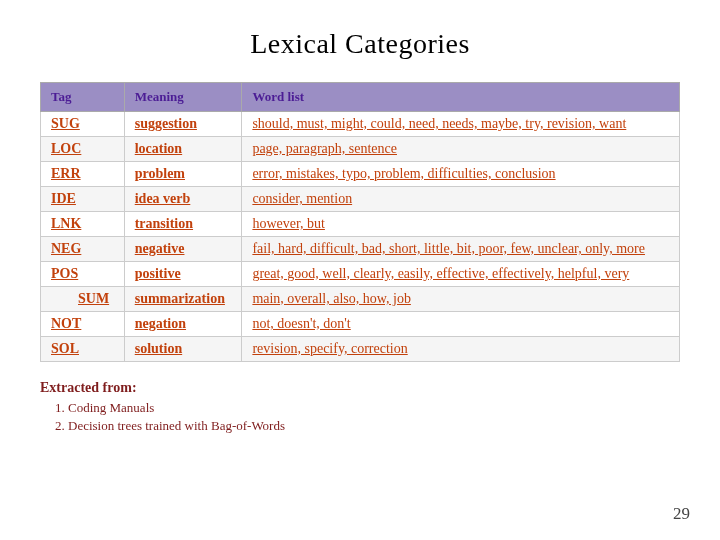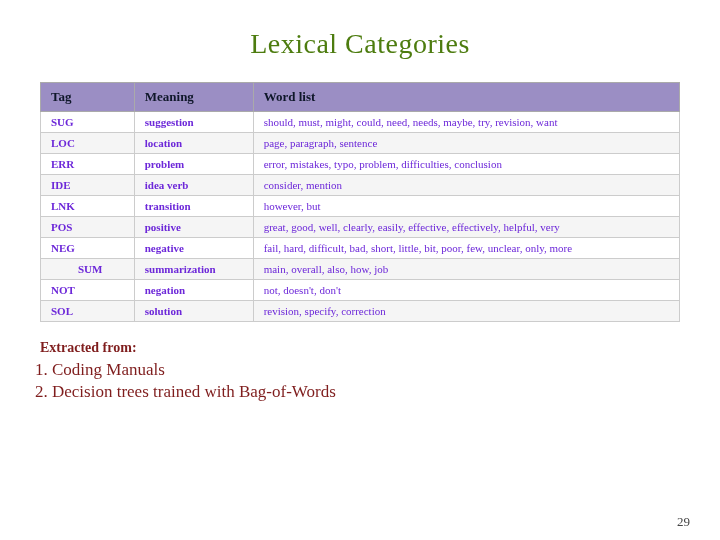--- a/index.html
+++ b/index.html
@@ -10,37 +10,37 @@
       font-family: 'Times New Roman', Times, serif;
       position: relative;
       overflow: hidden;
     }
 
     .page-title {
       text-align: center;
       font-size: 28px;
       font-weight: normal;
       padding: 28px 0 22px 0;
-      color: #4d7c0f;
+      color: #000000;
       letter-spacing: 0.5px;
     }
 
     .table-container {
       margin: 0 40px;
     }
 
     table {
       width: 100%;
       border-collapse: collapse;
       font-size: 13px;
     }
 
     thead tr {
       background-color: #9b8ec4;
-      color: #0f172a;
+      color: #4c1d95;
     }
 
     thead th {
       padding: 6px 10px;
       text-align: left;
       font-weight: bold;
       font-size: 13px;
       border: 1px solid #aaa;
     }
 
@@ -48,50 +48,51 @@
       background-color: #ffffff;
     }
 
     tbody tr:nth-child(even) {
       background-color: #f5f5f5;
     }
 
     tbody td {
       padding: 4px 10px;
       border: 1px solid #ccc;
-      font-size: 11px;
-      color: #6d28d9;
+      font-size: 14px;
+      color: #c2410c;
+      text-decoration: underline;
     }
 
     .extracted-section {
       margin: 18px 40px 0 40px;
       font-size: 13px;
       color: #7f1d1d;
     }
 
     .extracted-section .extracted-title {
       font-weight: bold;
       font-size: 14px;
       margin-bottom: 4px;
     }
 
     .extracted-section ol {
-      margin-left: 12px;
-      font-size: 17px;
+      margin-left: 28px;
+      font-size: 13px;
     }
 
     .extracted-section ol li {
       margin-bottom: 2px;
     }
 
     .page-number {
       position: absolute;
-      bottom: 10px;
+      bottom: 16px;
       right: 30px;
-      font-size: 13px;
+      font-size: 17px;
       color: #444;
     }
   </style>
 </head>
 <body>
 
 <h1 class="page-title">Lexical Categories</h1>
 
 <div class="table-container">
   <table>
@@ -122,28 +123,28 @@
           <td style="font-weight: bold; white-space: nowrap;">IDE</td>
           <td style="font-weight: bold; white-space: nowrap;">idea verb</td>
           <td>consider, mention</td>
         </tr>
         <tr>
           <td style="font-weight: bold; white-space: nowrap;">LNK</td>
           <td style="font-weight: bold; white-space: nowrap;">transition</td>
           <td>however, but</td>
         </tr>
         <tr>
+          <td style="font-weight: bold; white-space: nowrap;">NEG</td>
+          <td style="font-weight: bold; white-space: nowrap;">negative</td>
+          <td>fail, hard, difficult, bad, short, little, bit, poor, few, unclear, only, more</td>
+        </tr>
+        <tr>
           <td style="font-weight: bold; white-space: nowrap;">POS</td>
           <td style="font-weight: bold; white-space: nowrap;">positive</td>
           <td>great, good, well, clearly, easily, effective, effectively, helpful, very</td>
-        </tr>
-        <tr>
-          <td style="font-weight: bold; white-space: nowrap;">NEG</td>
-          <td style="font-weight: bold; white-space: nowrap;">negative</td>
-          <td>fail, hard, difficult, bad, short, little, bit, poor, few, unclear, only, more</td>
         </tr>
         <tr>
           <td style="font-weight: bold; white-space: nowrap; padding-left: 37px;">SUM</td>
           <td style="font-weight: bold; white-space: nowrap;">summarization</td>
           <td>main, overall, also, how, job</td>
         </tr>
         <tr>
           <td style="font-weight: bold; white-space: nowrap;">NOT</td>
           <td style="font-weight: bold; white-space: nowrap;">negation</td>
           <td>not, doesn't, don't</td>

